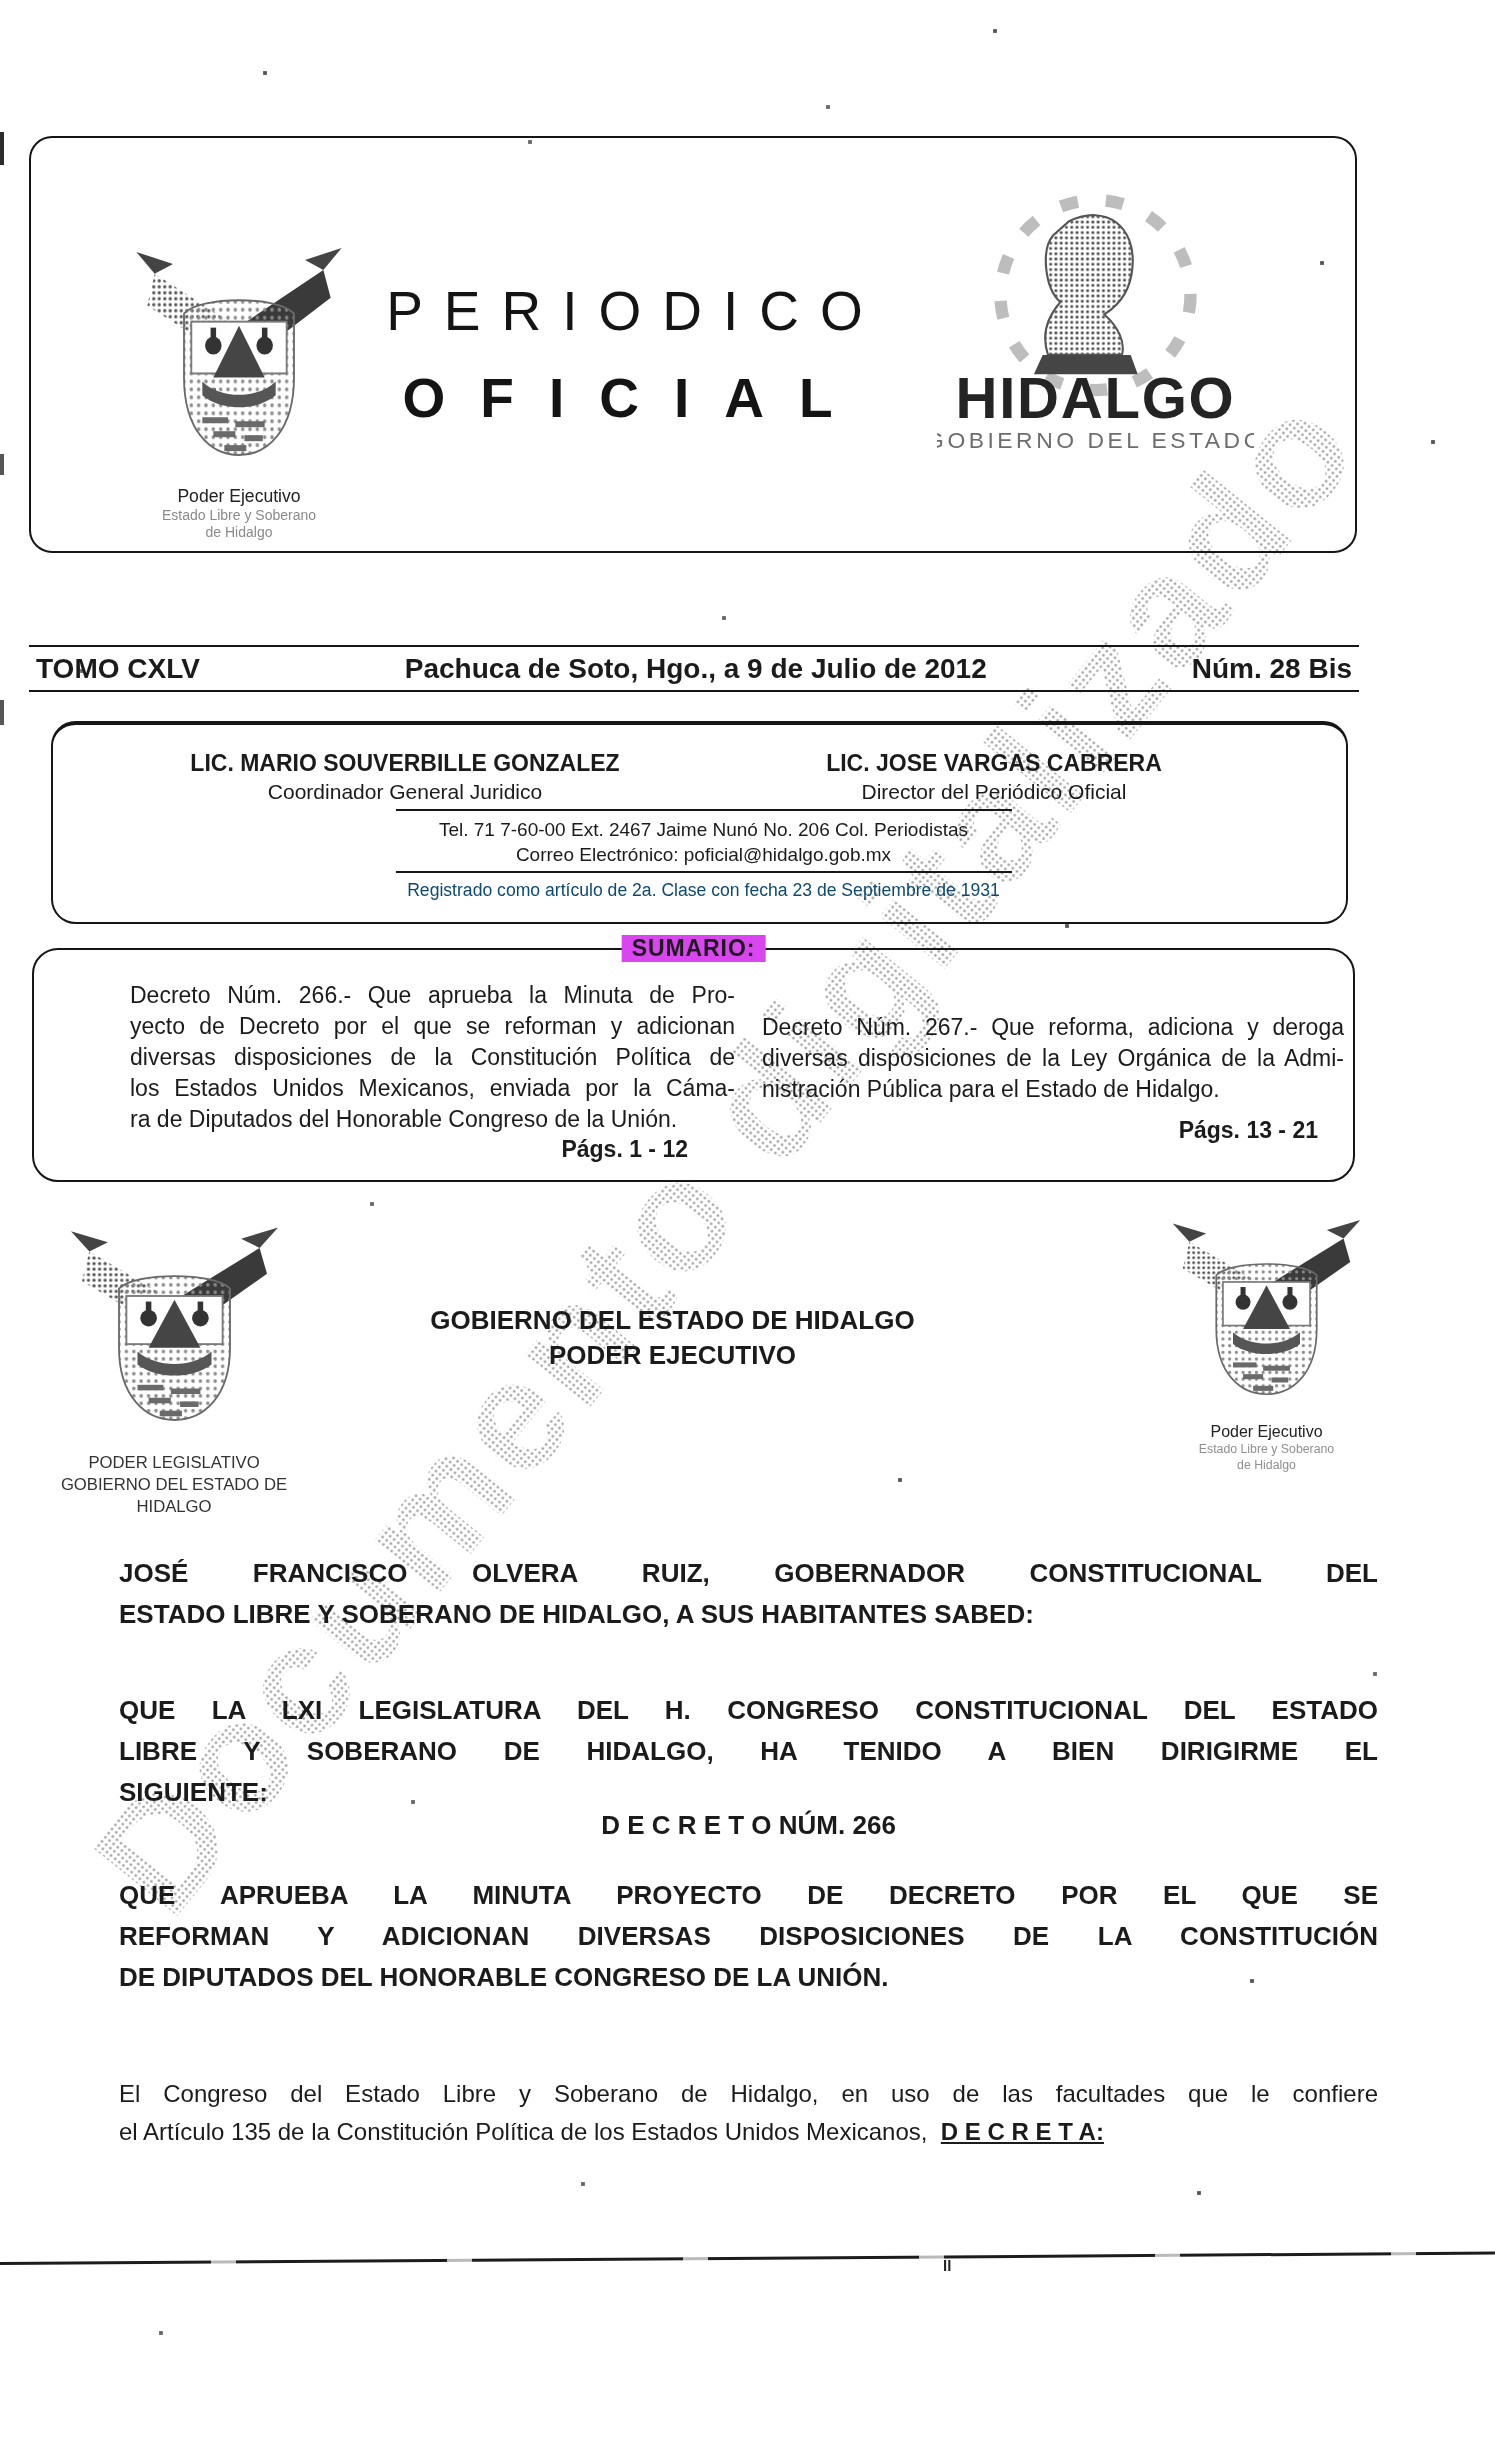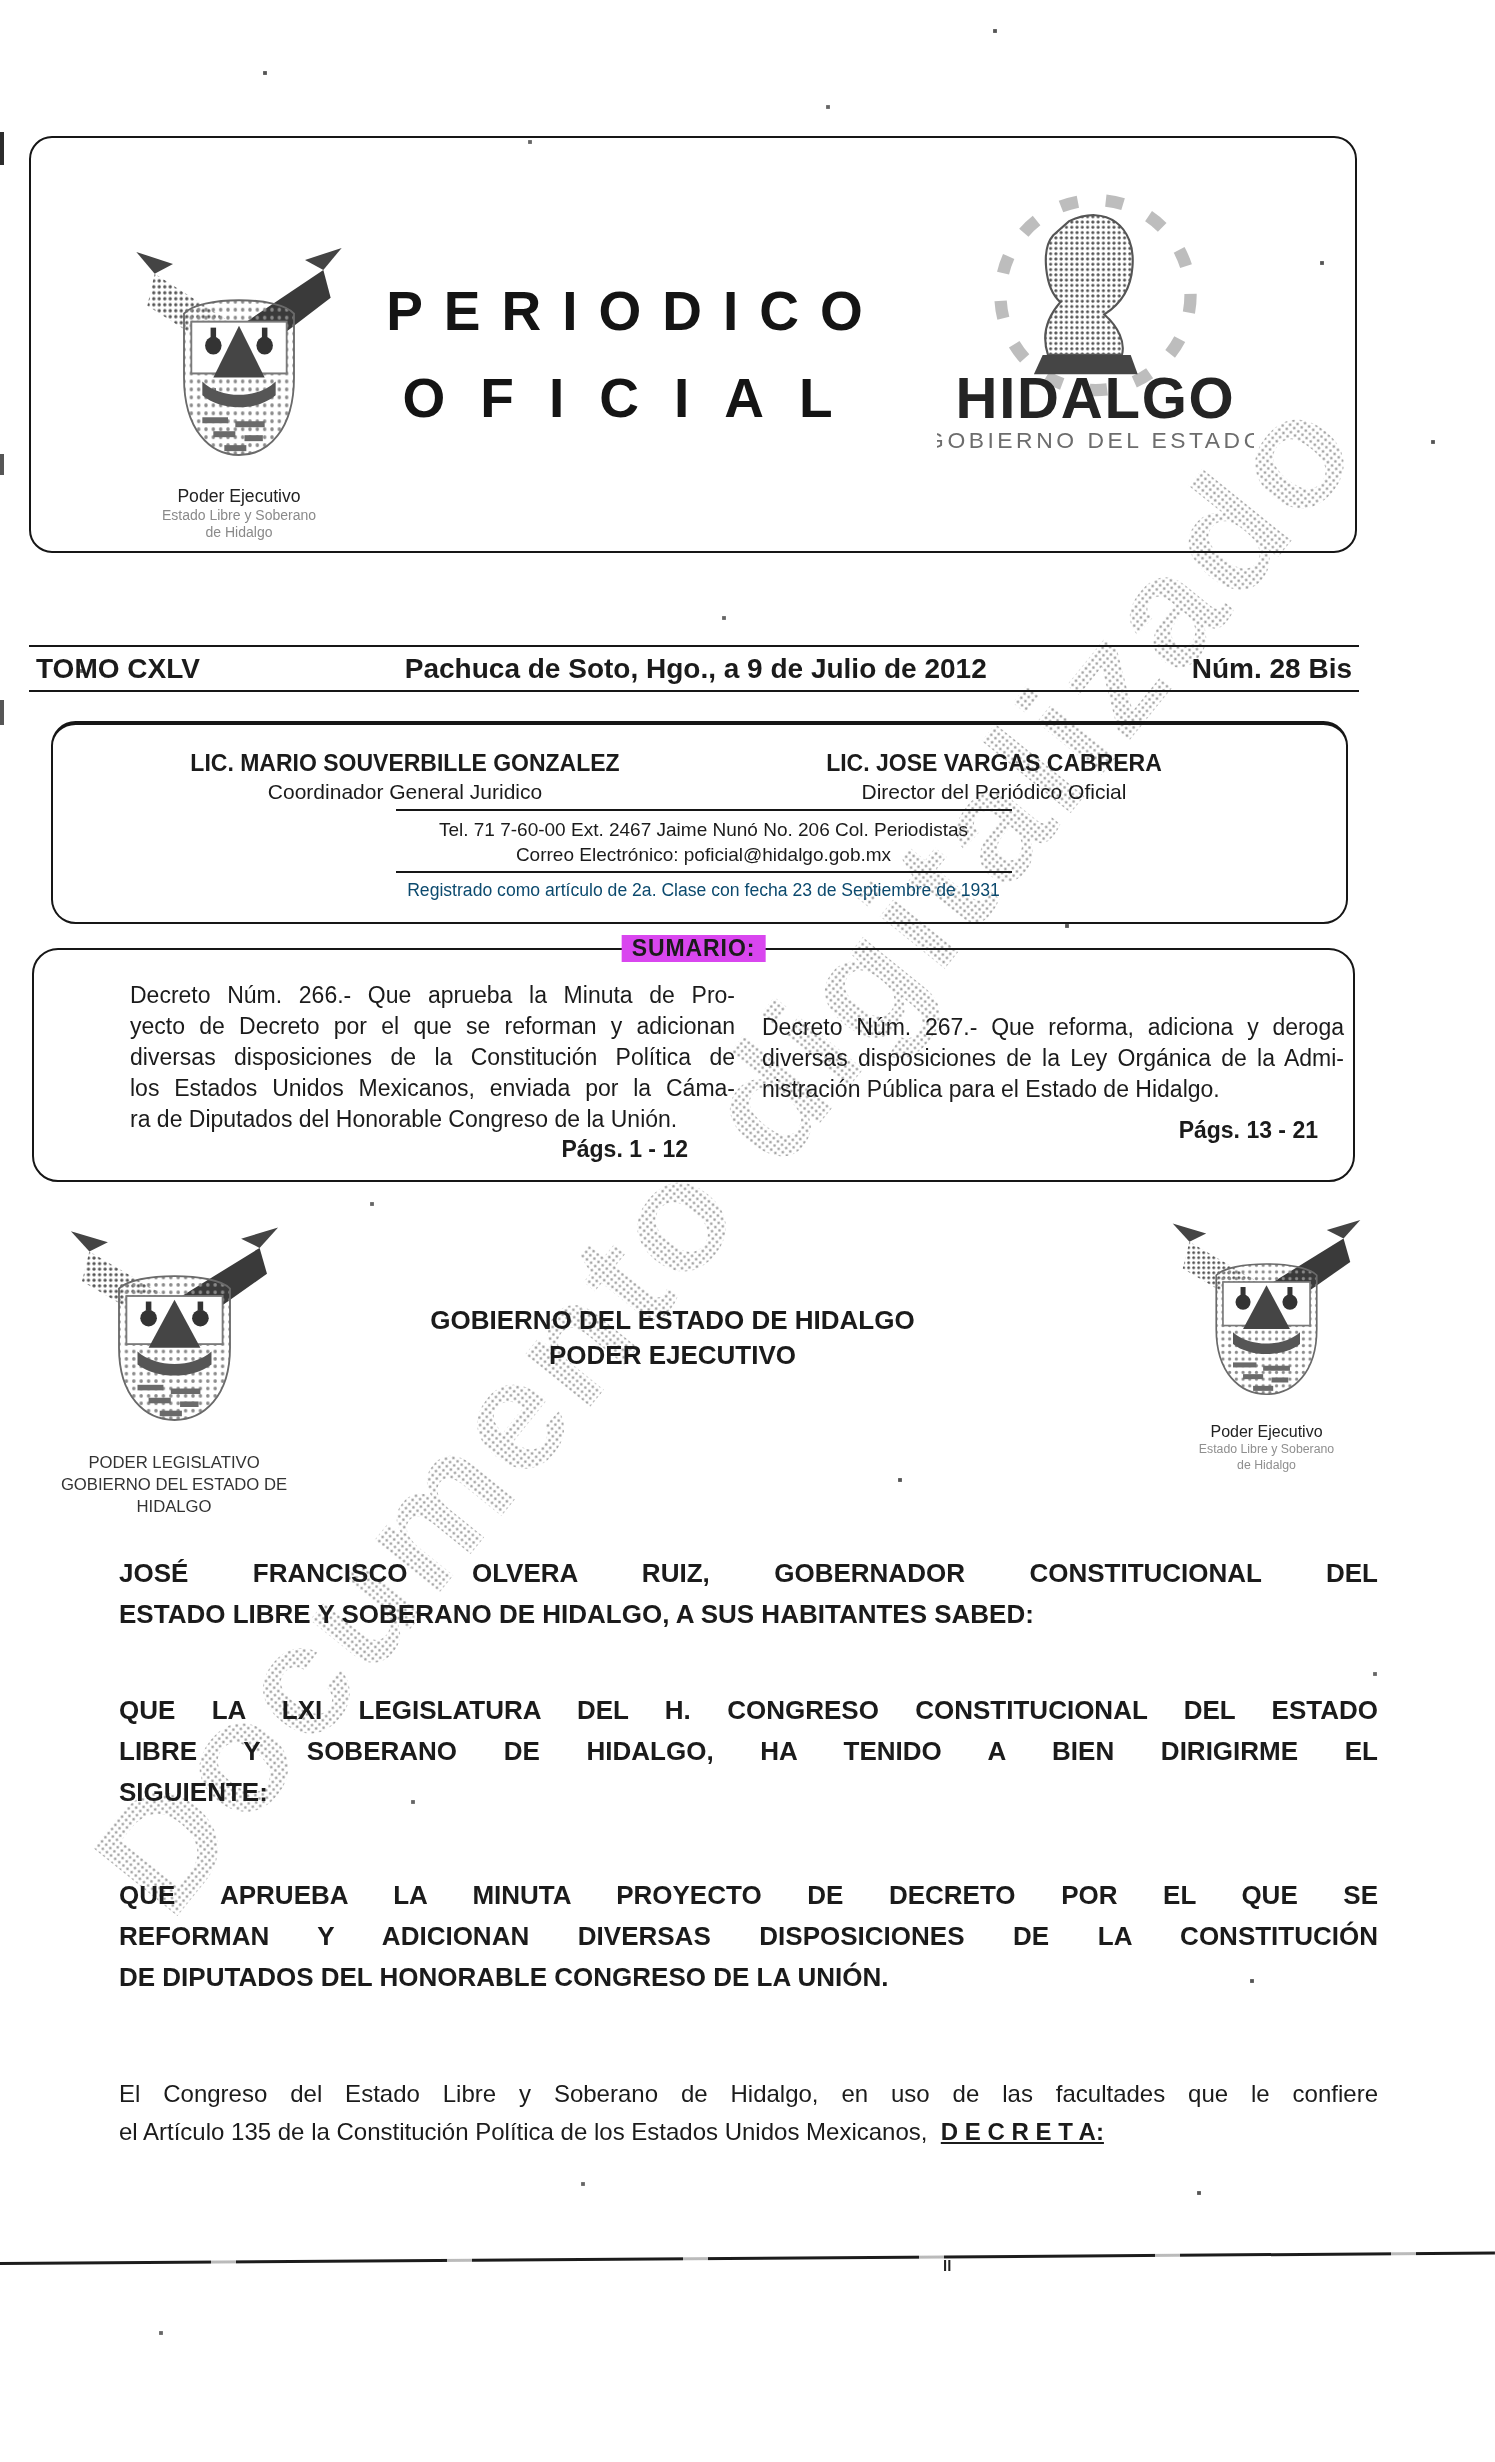--- a/index.html
+++ b/index.html
@@ -22,21 +22,21 @@
       background-image:radial-gradient(circle,#8a8a8a 1px,rgba(138,138,138,.3) 1.5px,transparent 1.9px);
       background-size:5.3px 5.3px;-webkit-background-clip:text;background-clip:text;opacity:.75;}
   }
 
   
   .masthead{left:29px;top:136px;width:1324px;height:413px;border:2.6px solid #161616;border-radius:23px;}
   .m-emblem-wrap{position:absolute;left:97px;top:104px;width:222px;text-align:center;}
   .m-emblem-caption1{font-size:17.6px;color:#222;margin-top:1.8px;}
   .m-emblem-caption2{font-size:14px;color:#8a8a8a;line-height:17.6px;}
   .m-title{position:absolute;left:336px;top:141px;width:536px;text-align:center;color:#141414;}
-  .m-title-l1{font-size:55px;font-weight:bold;letter-spacing:21px;}
+  .m-title-l1{font-size:55px;font-weight:normal;letter-spacing:21px;}
   .m-title-l2{font-size:55px;font-weight:bold;letter-spacing:35px;margin-top:23px;}
 
   
   .issuebar{left:29px;top:645px;width:1330px;height:47px;border-top:2.6px solid #161616;border-bottom:2.6px solid #161616;
     display:flex;align-items:center;justify-content:space-between;padding:0 7px;box-sizing:border-box;
     font-size:28px;font-weight:bold;}
 
   
   .directory{left:51px;top:721px;width:1293px;height:197px;border:2.6px solid #161616;border-top-width:4.4px;border-radius:24.6px;}
   .dir-name-block{position:absolute;top:24.6px;width:510px;text-align:center;}
@@ -218,20 +218,21 @@
       <span class="tline">JOSÉ FRANCISCO OLVERA RUIZ, GOBERNADOR CONSTITUCIONAL DEL</span>
       <span class="tline">ESTADO LIBRE Y SOBERANO DE HIDALGO, A SUS HABITANTES SABED:</span>
     </p>
 
   <p class="layer bodytext p2 stretch">
       <span class="tline">QUE LA LXI LEGISLATURA DEL H. CONGRESO CONSTITUCIONAL DEL ESTADO</span>
       <span class="tline">LIBRE Y SOBERANO DE HIDALGO, HA TENIDO A BIEN DIRIGIRME EL</span>
       <span class="tline">SIGUIENTE:</span>
     </p>
 
+  <div class="layer decree">D E C R E T O  NÚM. 266</div>
 
   <p class="layer bodytext p3 stretch">
       <span class="tline">QUE APRUEBA LA MINUTA PROYECTO DE DECRETO POR EL QUE SE</span>
       <span class="tline">REFORMAN Y ADICIONAN DIVERSAS DISPOSICIONES DE LA CONSTITUCIÓN</span>
       <span class="tline">DE DIPUTADOS DEL HONORABLE CONGRESO DE LA UNIÓN.</span>
     </p>
 
   <p class="layer bodytext p4">
     <span class="tline stretchy">El Congreso del Estado Libre y Soberano de Hidalgo, en uso de las facultades que le confiere</span>
     <span class="tline"><span>el Artículo 135 de la Constitución Política de los Estados Unidos Mexicanos,</span>&nbsp; <strong class="decreta">D E C R E T A:</strong></span>

